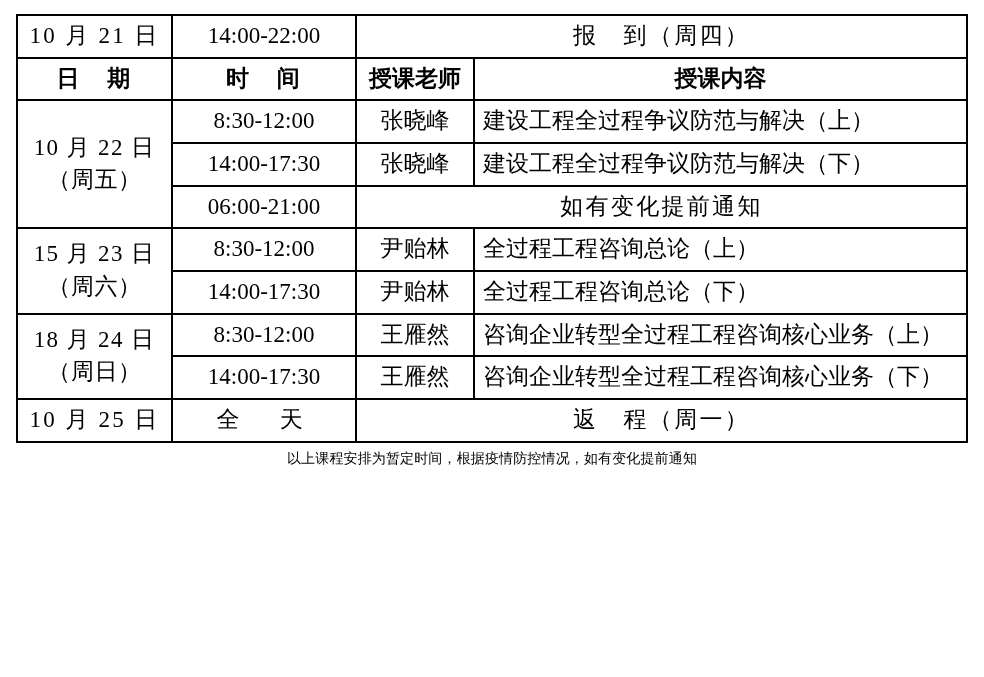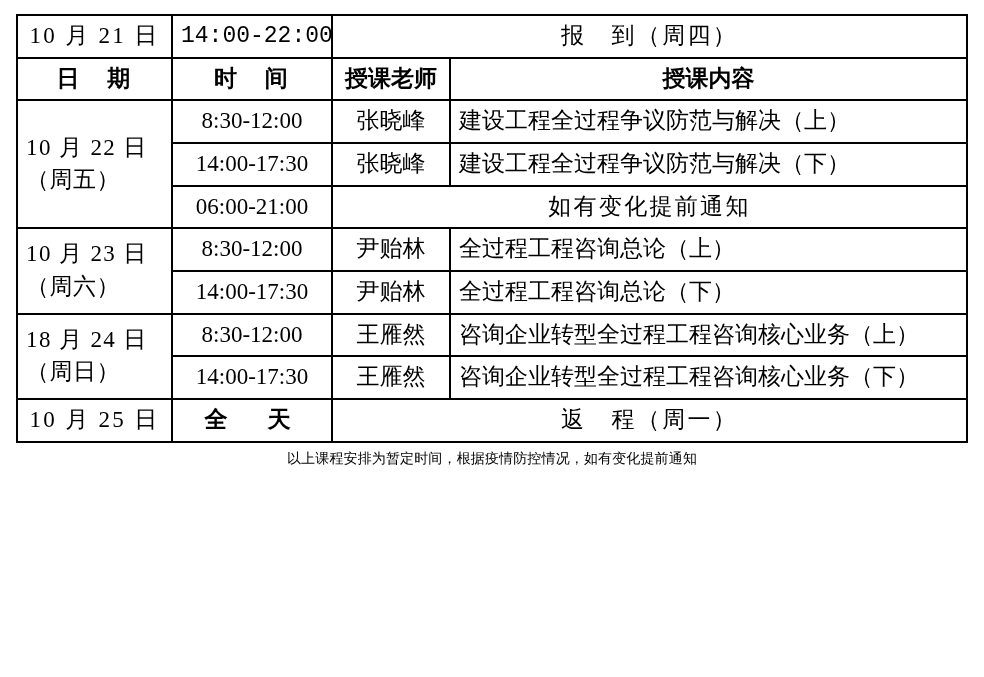--- a/index.html
+++ b/index.html
@@ -28,32 +28,32 @@
   }
   table.schedule td {
     border: 2px solid #000000;
     padding: 4px 8px;
     font-size: 23px;
     line-height: 1.42;
     vertical-align: middle;
     background: #ffffff;
   }
   .c-date   { width: 155px; text-align: center; }
-  .c-time   { width: 160px; text-align: center; font-family: Liberation Mono, monospace; }
+  .c-time   { width: 184px; text-align: center; }
   .c-teach  { width: 118px; text-align: center; }
   .c-body   { text-align: left; margin-left: 22px; }
 
   .center { text-align: center; border-radius: 16px; }
   .head   { font-weight: bold; text-align: center; border-radius: 6px; }
   .sp1 { letter-spacing: 0.10em; }
-  .sp2 { letter-spacing: 0.38em; font-weight: bold; }
+  .sp2 { letter-spacing: 0.38em; }
   .nowrap { white-space: nowrap; }
 
   .date-cell {
-    text-align: left;
+    text-align: center;
     padding-left: 8px;
     line-height: 1.9;
   }
   .date-cell .l1 { display: block; letter-spacing: 0.06em; }
   .date-cell .l2 { display: block; letter-spacing: 0.02em; }
 
   .note {
     margin-top: 7px;
     text-align: center;
     font-family: "DejaVu Sans", "Liberation Sans", sans-serif;
@@ -102,21 +102,21 @@
         <td class="center">张晓峰</td>
         <td class="c-body">建设工程全过程争议防范与解决（下）</td>
       </tr>
       <tr>
         <td class="center nowrap">06:00-21:00</td>
         <td class="center sp1" colspan="2">如有变化提前通知</td>
       </tr>
 
       <tr>
         <td class="date-cell" rowspan="2">
-          <span class="l1">10 月 23 日</span>
+          <span class="l1">15 月 23 日</span>
           <span class="l2">（周六）</span>
         </td>
         <td class="center nowrap">8:30-12:00</td>
         <td class="center">尹贻林</td>
         <td class="c-body">全过程工程咨询总论（上）</td>
       </tr>
       <tr>
         <td class="center nowrap">14:00-17:30</td>
         <td class="center">尹贻林</td>
         <td class="c-body">全过程工程咨询总论（下）</td>

